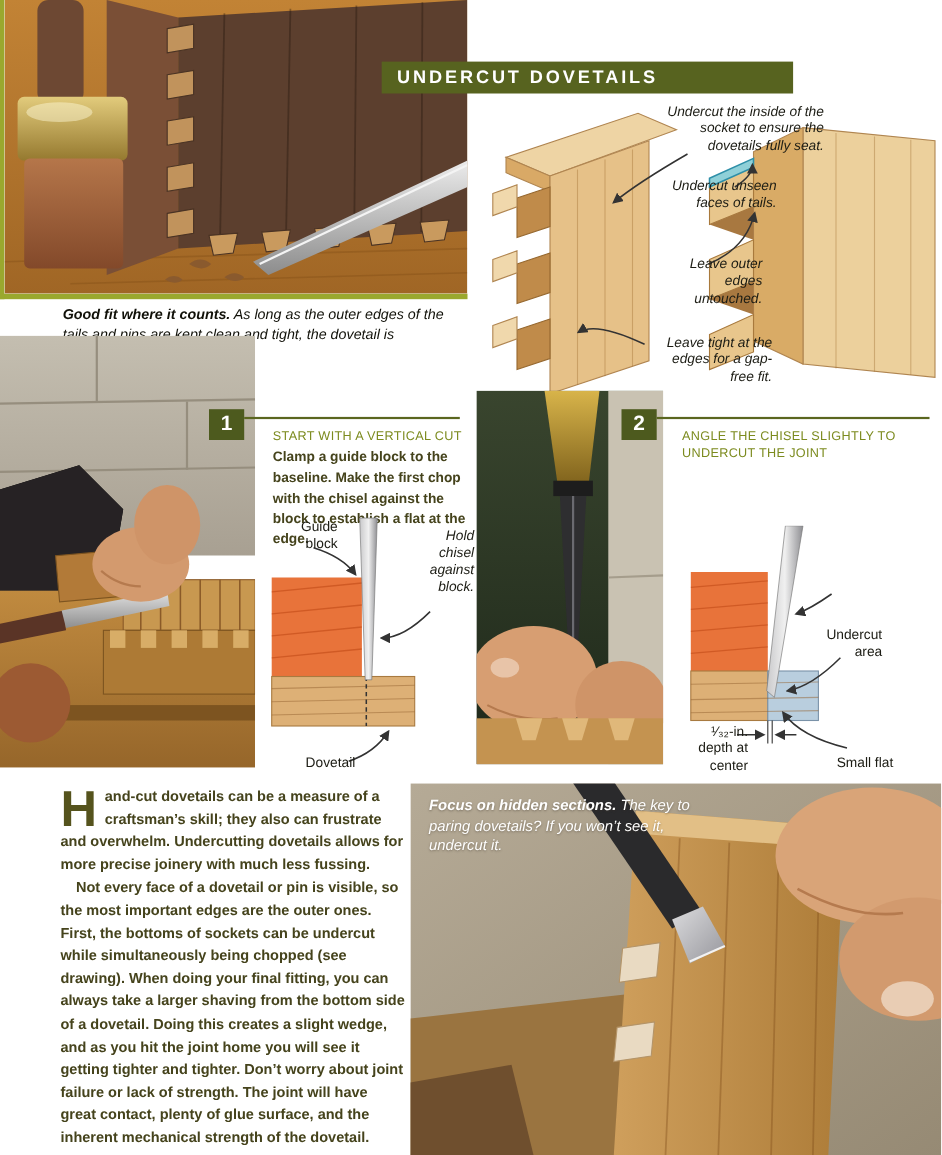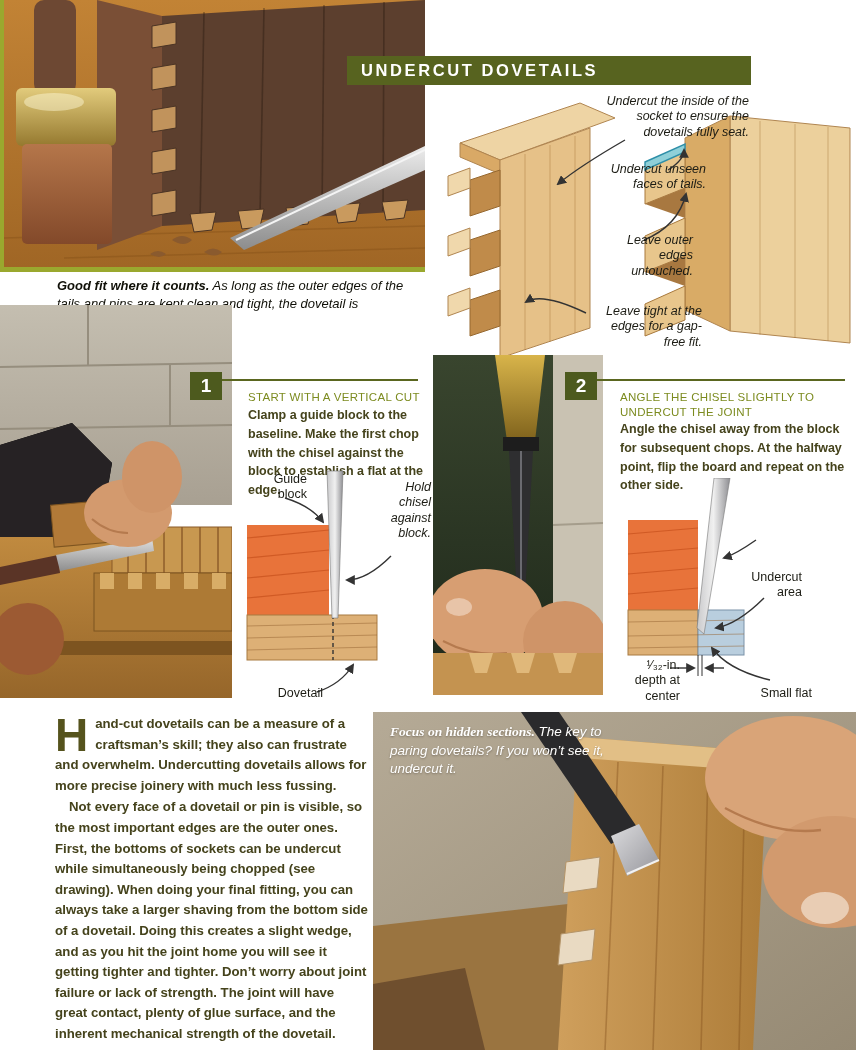--- a/index.html
+++ b/index.html
@@ -14,21 +14,21 @@
   
   .photo { position:absolute; overflow:hidden; }
   #top-photo { left:0; top:0; width:425px; height:272px;
     border-left:4px solid #9aa82e; border-bottom:5px solid #9aa82e; }
   #step1-photo { left:0; top:305px; width:232px; height:393px; }
   #step2-photo { left:433px; top:355px; width:170px; height:340px; }
   #bottom-photo { left:373px; top:712px; width:483px; height:338px; }
   .photo svg { display:block; }
 
   
-  #header-bar { left:347px; top:56px; width:404px; height:29px;
+  #header-bar { left:347px; top:56px; width:374px; height:29px;
     background:#57631f; display:flex; align-items:center; z-index:5; }
   #header-bar .title { color:#ffffff; font-size:16.5px; font-weight:bold;
     letter-spacing:2.6px; padding-left:14px; white-space:nowrap; }
 
   
   .photo-caption { font-size:13px; line-height:1.35; color:#101008;
     font-style:italic; }
   .photo-caption .lead { font-weight:bold; }
   #top-caption { left:57px; top:277px; width:372px; }
 
@@ -56,21 +56,21 @@
   #article { left:55px; top:714px; width:315px; font-size:13.2px;
     font-weight:bold; color:#45431c; line-height:1.56; }
   #dropcap { float:left; font-size:46px; line-height:.82; font-weight:bold;
     color:#55531d; margin:3px 7px 0 0; }
   #article .p2 { text-indent:14px; margin-top:1px; }
 
   
   #bottom-caption { left:390px; top:723px; width:238px; color:#ffffff;
     font-size:13.5px; line-height:1.38; font-style:italic; z-index:3;
     text-shadow:0 1px 2px rgba(60,50,40,.45); }
-  #bottom-caption .lead { font-weight:bold;font-family:Liberation Serif, serif; }
+  #bottom-caption .lead { font-weight:bold; }
 </style>
 </head>
 <body>
 
 <div id="page">
 
   <div id="top-photo" class="photo">
     <svg width="421" height="267" viewBox="0 0 421 267">
       <defs>
         <linearGradient id="bench1" x1="0" y1="0" x2="0" y2="1">
@@ -367,21 +367,20 @@
         <polygon points="120,298 144,298 138,318 126,318" fill="#e0b87a"></polygon>
       </g>
     </svg>
   </div>
 
   <div class="step-num" style="left:565px; top:372px;">
     <span>2</span>
   </div>
   <div class="step-rule" style="left:597px; top:379px; width:248px;"></div>
   <div class="step-heading" style="left:620px; top:390px; width:200px;">ANGLE THE CHISEL SLIGHTLY TO UNDERCUT THE JOINT</div>
-  <div class="step-body" style="left:620px; top:420px; width:228px;">Angle the chisel away from the block for subsequent chops. At the halfway point, flip the board and repeat on the other side.</div>
 
   <div class="illus" style="left:618px; top:478px; width:238px; height:232px;">
     <svg width="238" height="232" viewBox="0 0 238 232">
       <defs>
         <marker id="ah3" viewBox="0 0 10 10" refX="8" refY="5" markerWidth="7" markerHeight="7" orient="auto-start-reverse">
           <path d="M0,0 L10,5 L0,10 z" fill="#333"></path>
         </marker>
         <linearGradient id="steel4" x1="0" y1="0" x2="1" y2="0">
           <stop offset="0" stop-color="#c9c9cb"></stop>
             <stop offset=".5" stop-color="#f0f0f0"></stop>

